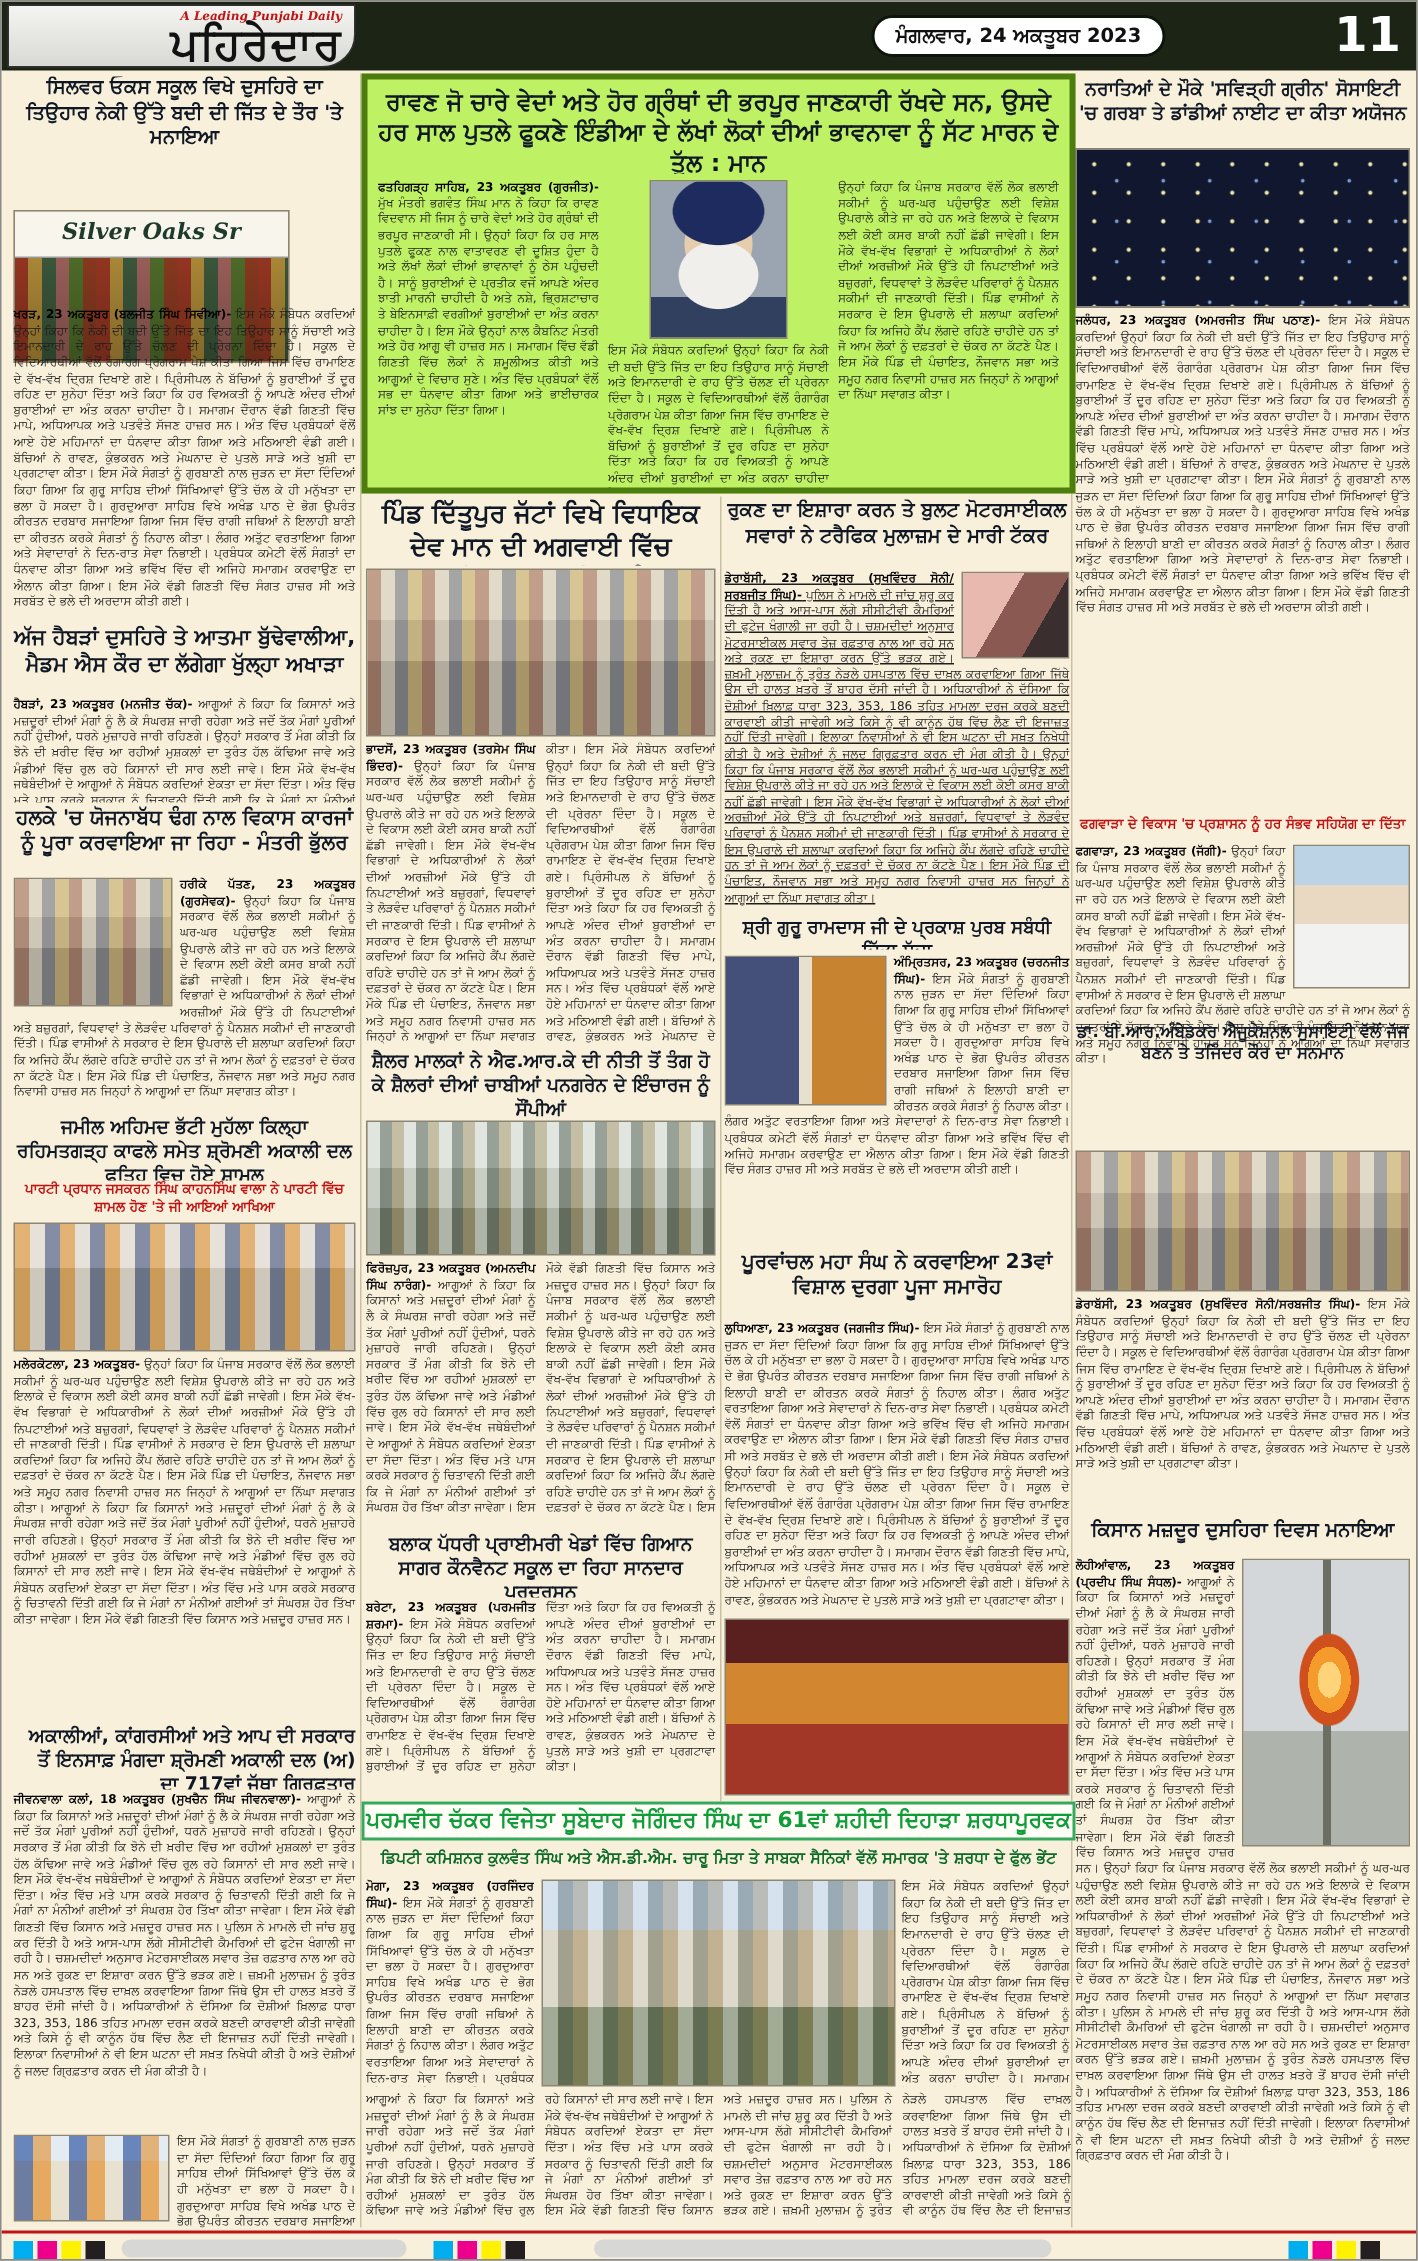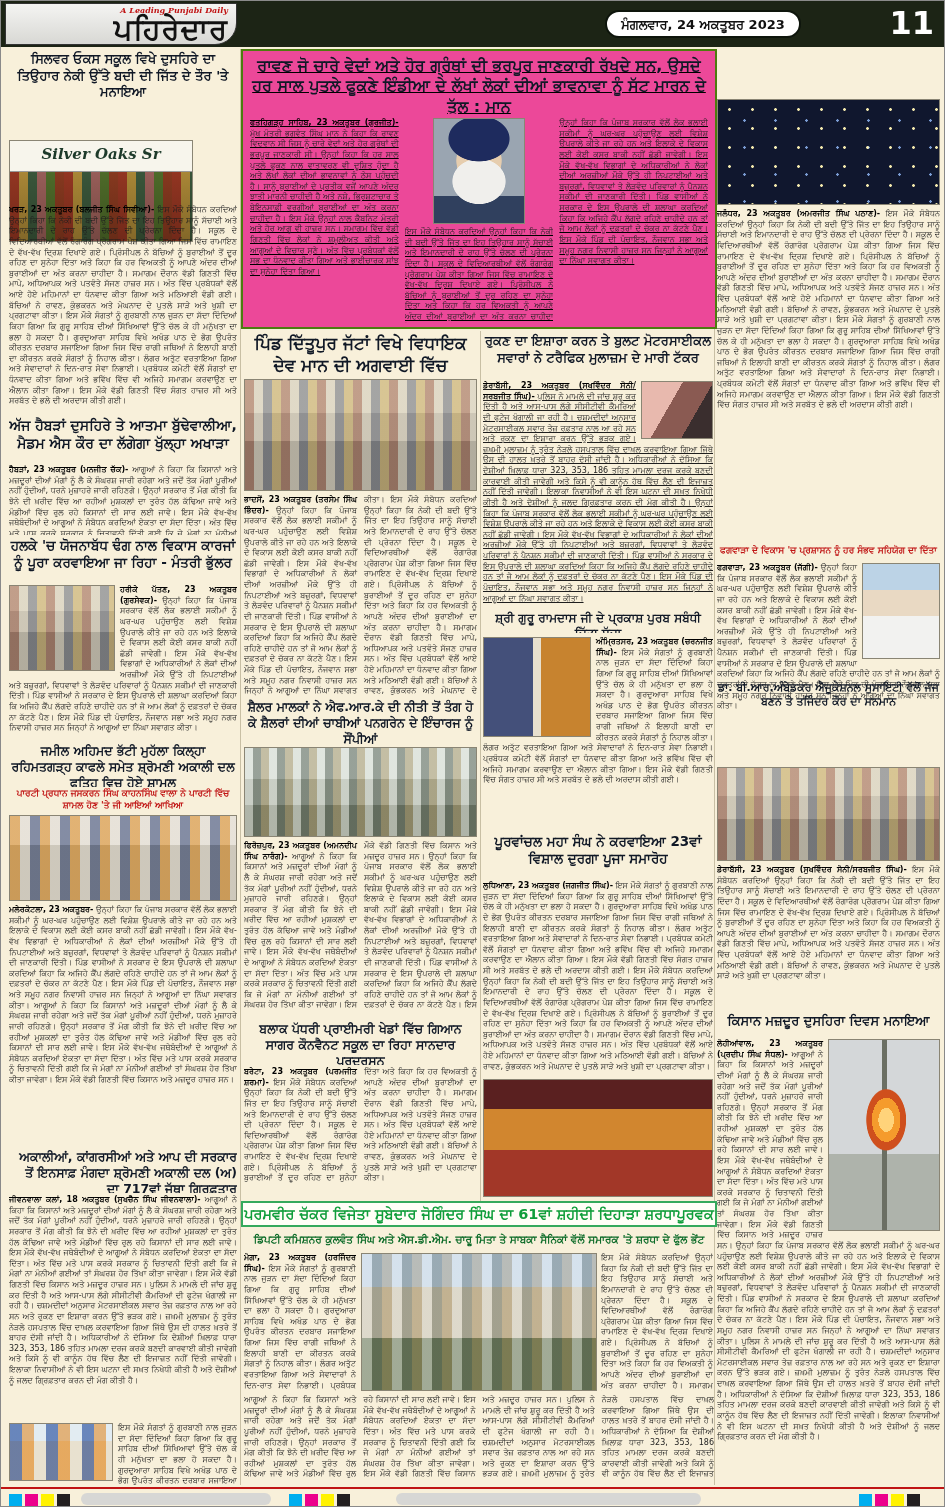--- a/index.html
+++ b/index.html
@@ -18,21 +18,21 @@
   #band{background:#1c2415;}
   #logo-box{background:linear-gradient(180deg,#f4f4f2,#d8d8d4);border-radius:0 0 22px 0;
             border:1px solid #333;}
   #logo-txt{font-weight:bold;font-size:29px;color:#111;letter-spacing:1px;line-height:1;}
   #tagline{color:#c01414;font-style:italic;font-weight:bold;font-size:8px;
            font-family:"DejaVu Serif",serif;}
   #date-pill{background:#fff;border-radius:15px;border:2px solid #0e150c;
              font-weight:bold;font-size:13px;color:#111;text-align:center;line-height:26px;}
   #page-num{color:#fff;font-weight:bold;font-size:32px;text-align:right;line-height:44px;}
   
-  #main-box{border:2px solid #4d7c0f;background:#ec4899;text-decoration:underline;}
+  #main-box{border:4px solid #4d7c0f;background:#bef264;}
   #main-cols{display:flex;gap:6px;}
   #main-cols > div{flex:1;}
   
   .green-h{color:#0f9d3a;border:2px solid #35a95c;background:#fffef7;font-weight:bold;
            text-align:center;overflow:hidden;}
   
   .ph-school{background:#cabc90;}
   .ph-school .banner{height:30%;background:#f7f5ec;border-bottom:1px solid #999;
      font-family:"DejaVu Serif",serif;font-weight:bold;font-style:italic;color:#1d3a2a;
      font-size:15px;text-align:center;line-height:1.8;overflow:hidden;}
@@ -79,21 +79,21 @@
 </head>
 <body>
 
 <div id="page">
 
   <div class="abs" id="band" style="left:0;top:0;width:945px;height:46px;"></div>
   <div class="abs" id="logo-box" style="left:4px;top:2px;width:232px;height:42px;padding:1px 8px;">
     <div id="tagline" style="text-align:right;">A Leading Punjabi Daily</div>
     <div id="logo-txt" style="text-align:right;">ਪਹਿਰੇਦਾਰ</div>
   </div>
-  <div class="abs" id="date-pill" style="left:604px;top:9px;width:196px;height:28px;">ਮੰਗਲਵਾਰ, 24 ਅਕਤੂਬਰ 2023</div>
+  <div class="abs" id="date-pill" style="left:580px;top:9px;width:196px;height:28px;">ਮੰਗਲਵਾਰ, 24 ਅਕਤੂਬਰ 2023</div>
   <div class="abs" id="page-num" style="right:10px;top:0;width:60px;height:46px;">11</div>
 
   <div class="abs vrule" style="left:239px;top:48px;height:1436px;"></div>
   <div class="abs vrule" style="left:479px;top:330px;height:870px;"></div>
   <div class="abs vrule" style="left:713px;top:48px;height:1436px;"></div>
 
   <div class="abs" id="main-box" style="left:240px;top:48px;width:476px;height:280px;padding:5px 7px;">
     <div class="h" style="font-size:16px;height:58px;">ਰਾਵਣ ਜੋ ਚਾਰੇ ਵੇਦਾਂ ਅਤੇ ਹੋਰ ਗ੍ਰੰਥਾਂ ਦੀ ਭਰਪੂਰ ਜਾਣਕਾਰੀ ਰੱਖਦੇ ਸਨ, ਉਸਦੇ ਹਰ ਸਾਲ ਪੁਤਲੇ ਫੂਕਣੇ ਇੰਡੀਆ ਦੇ ਲੱਖਾਂ ਲੋਕਾਂ ਦੀਆਂ ਭਾਵਨਾਵਾ ਨੂੰ ਸੱਟ ਮਾਰਨ ਦੇ ਤੁੱਲ : ਮਾਨ</div>
     <div id="main-cols" style="height:206px;overflow:hidden;margin-top:4px;">
       <div class="body">
@@ -209,20 +209,21 @@
   </div>
   <div class="abs photo ph-paramvir" style="left:360px;top:1252px;width:236px;height:138px;"></div>
   <div class="abs body" style="left:600px;top:1252px;width:112px;height:138px;">
     <span>ਇਸ ਮੌਕੇ ਸੰਬੋਧਨ ਕਰਦਿਆਂ ਉਨ੍ਹਾਂ ਕਿਹਾ ਕਿ ਨੇਕੀ ਦੀ ਬਦੀ ਉੱਤੇ ਜਿੱਤ ਦਾ ਇਹ ਤਿਉਹਾਰ ਸਾਨੂੰ ਸੱਚਾਈ ਅਤੇ ਇਮਾਨਦਾਰੀ ਦੇ ਰਾਹ ਉੱਤੇ ਚੱਲਣ ਦੀ ਪ੍ਰੇਰਨਾ ਦਿੰਦਾ ਹੈ। ਸਕੂਲ ਦੇ ਵਿਦਿਆਰਥੀਆਂ ਵੱਲੋਂ ਰੰਗਾਰੰਗ ਪ੍ਰੋਗਰਾਮ ਪੇਸ਼ ਕੀਤਾ ਗਿਆ ਜਿਸ ਵਿੱਚ ਰਾਮਾਇਣ ਦੇ ਵੱਖ-ਵੱਖ ਦ੍ਰਿਸ਼ ਦਿਖਾਏ ਗਏ। ਪ੍ਰਿੰਸੀਪਲ ਨੇ ਬੱਚਿਆਂ ਨੂੰ ਬੁਰਾਈਆਂ ਤੋਂ ਦੂਰ ਰਹਿਣ ਦਾ ਸੁਨੇਹਾ ਦਿੱਤਾ ਅਤੇ ਕਿਹਾ ਕਿ ਹਰ ਵਿਅਕਤੀ ਨੂੰ ਆਪਣੇ ਅੰਦਰ ਦੀਆਂ ਬੁਰਾਈਆਂ ਦਾ ਅੰਤ ਕਰਨਾ ਚਾਹੀਦਾ ਹੈ। ਸਮਾਗਮ ਦੌਰਾਨ ਵੱਡੀ ਗਿਣਤੀ ਵਿੱਚ ਮਾਪੇ, ਅਧਿਆਪਕ ਅਤੇ ਪਤਵੰਤੇ ਸੱਜਣ ਹਾਜ਼ਰ ਸਨ। ਅੰਤ ਵਿੱਚ ਪ੍ਰਬੰਧਕਾਂ ਵੱਲੋਂ ਆਏ ਹੋਏ ਮਹਿਮਾਨਾਂ ਦਾ ਧੰਨਵਾਦ ਕੀਤਾ ਗਿਆ ਅਤੇ ਮਠਿਆਈ ਵੰਡੀ ਗਈ। ਬੱਚਿਆਂ ਨੇ ਰਾਵਣ, ਕੁੰਭਕਰਨ ਅਤੇ ਮੇਘਨਾਦ ਦੇ ਪੁਤਲੇ ਸਾੜੇ ਅਤੇ ਖੁਸ਼ੀ ਦਾ ਪ੍ਰਗਟਾਵਾ ਕੀਤਾ।</span>
   </div>
   <div class="abs body four-col" style="left:243px;top:1394px;width:470px;height:88px;">
     <span>ਆਗੂਆਂ ਨੇ ਕਿਹਾ ਕਿ ਕਿਸਾਨਾਂ ਅਤੇ ਮਜ਼ਦੂਰਾਂ ਦੀਆਂ ਮੰਗਾਂ ਨੂੰ ਲੈ ਕੇ ਸੰਘਰਸ਼ ਜਾਰੀ ਰਹੇਗਾ ਅਤੇ ਜਦੋਂ ਤੱਕ ਮੰਗਾਂ ਪੂਰੀਆਂ ਨਹੀਂ ਹੁੰਦੀਆਂ, ਧਰਨੇ ਮੁਜ਼ਾਹਰੇ ਜਾਰੀ ਰਹਿਣਗੇ। ਉਨ੍ਹਾਂ ਸਰਕਾਰ ਤੋਂ ਮੰਗ ਕੀਤੀ ਕਿ ਝੋਨੇ ਦੀ ਖ਼ਰੀਦ ਵਿੱਚ ਆ ਰਹੀਆਂ ਮੁਸ਼ਕਲਾਂ ਦਾ ਤੁਰੰਤ ਹੱਲ ਕੱਢਿਆ ਜਾਵੇ ਅਤੇ ਮੰਡੀਆਂ ਵਿੱਚ ਰੁਲ ਰਹੇ ਕਿਸਾਨਾਂ ਦੀ ਸਾਰ ਲਈ ਜਾਵੇ। ਇਸ ਮੌਕੇ ਵੱਖ-ਵੱਖ ਜਥੇਬੰਦੀਆਂ ਦੇ ਆਗੂਆਂ ਨੇ ਸੰਬੋਧਨ ਕਰਦਿਆਂ ਏਕਤਾ ਦਾ ਸੱਦਾ ਦਿੱਤਾ। ਅੰਤ ਵਿੱਚ ਮਤੇ ਪਾਸ ਕਰਕੇ ਸਰਕਾਰ ਨੂੰ ਚਿਤਾਵਨੀ ਦਿੱਤੀ ਗਈ ਕਿ ਜੇ ਮੰਗਾਂ ਨਾ ਮੰਨੀਆਂ ਗਈਆਂ ਤਾਂ ਸੰਘਰਸ਼ ਹੋਰ ਤਿੱਖਾ ਕੀਤਾ ਜਾਵੇਗਾ। ਇਸ ਮੌਕੇ ਵੱਡੀ ਗਿਣਤੀ ਵਿੱਚ ਕਿਸਾਨ ਅਤੇ ਮਜ਼ਦੂਰ ਹਾਜ਼ਰ ਸਨ।</span>
     <span>ਪੁਲਿਸ ਨੇ ਮਾਮਲੇ ਦੀ ਜਾਂਚ ਸ਼ੁਰੂ ਕਰ ਦਿੱਤੀ ਹੈ ਅਤੇ ਆਸ-ਪਾਸ ਲੱਗੇ ਸੀਸੀਟੀਵੀ ਕੈਮਰਿਆਂ ਦੀ ਫੁਟੇਜ ਖੰਗਾਲੀ ਜਾ ਰਹੀ ਹੈ। ਚਸ਼ਮਦੀਦਾਂ ਅਨੁਸਾਰ ਮੋਟਰਸਾਈਕਲ ਸਵਾਰ ਤੇਜ਼ ਰਫ਼ਤਾਰ ਨਾਲ ਆ ਰਹੇ ਸਨ ਅਤੇ ਰੁਕਣ ਦਾ ਇਸ਼ਾਰਾ ਕਰਨ ਉੱਤੇ ਭੜਕ ਗਏ। ਜ਼ਖ਼ਮੀ ਮੁਲਾਜ਼ਮ ਨੂੰ ਤੁਰੰਤ ਨੇੜਲੇ ਹਸਪਤਾਲ ਵਿੱਚ ਦਾਖ਼ਲ ਕਰਵਾਇਆ ਗਿਆ ਜਿੱਥੇ ਉਸ ਦੀ ਹਾਲਤ ਖ਼ਤਰੇ ਤੋਂ ਬਾਹਰ ਦੱਸੀ ਜਾਂਦੀ ਹੈ। ਅਧਿਕਾਰੀਆਂ ਨੇ ਦੱਸਿਆ ਕਿ ਦੋਸ਼ੀਆਂ ਖ਼ਿਲਾਫ਼ ਧਾਰਾ 323, 353, 186 ਤਹਿਤ ਮਾਮਲਾ ਦਰਜ ਕਰਕੇ ਬਣਦੀ ਕਾਰਵਾਈ ਕੀਤੀ ਜਾਵੇਗੀ ਅਤੇ ਕਿਸੇ ਨੂੰ ਵੀ ਕਾਨੂੰਨ ਹੱਥ ਵਿੱਚ ਲੈਣ ਦੀ ਇਜਾਜ਼ਤ ਨਹੀਂ ਦਿੱਤੀ ਜਾਵੇਗੀ। ਇਲਾਕਾ ਨਿਵਾਸੀਆਂ ਨੇ ਵੀ ਇਸ ਘਟਨਾ ਦੀ ਸਖ਼ਤ ਨਿਖੇਧੀ ਕੀਤੀ ਹੈ ਅਤੇ ਦੋਸ਼ੀਆਂ ਨੂੰ ਜਲਦ ਗ੍ਰਿਫ਼ਤਾਰ ਕਰਨ ਦੀ ਮੰਗ ਕੀਤੀ ਹੈ।</span>
   </div>
 
+  <div class="abs h" style="left:716px;top:50px;width:223px;height:46px;font-size:12.5px;">ਨਰਾਤਿਆਂ ਦੇ ਮੌਕੇ 'ਸਵਿੜ੍ਹੀ ਗ੍ਰੀਨ' ਸੋਸਾਇਟੀ 'ਚ ਗਰਬਾ ਤੇ ਡਾਂਡੀਆਂ ਨਾਈਟ ਦਾ ਕੀਤਾ ਅਯੋਜਨ</div>
   <div class="abs photo ph-night" style="left:716px;top:98px;width:223px;height:106px;"></div>
   <div class="abs body" style="left:716px;top:208px;width:223px;height:286px;">
     <span class="byline">ਜਲੰਧਰ, 23 ਅਕਤੂਬਰ (ਅਮਰਜੀਤ ਸਿੰਘ ਪਠਾਣ)-</span>
     <span>ਇਸ ਮੌਕੇ ਸੰਬੋਧਨ ਕਰਦਿਆਂ ਉਨ੍ਹਾਂ ਕਿਹਾ ਕਿ ਨੇਕੀ ਦੀ ਬਦੀ ਉੱਤੇ ਜਿੱਤ ਦਾ ਇਹ ਤਿਉਹਾਰ ਸਾਨੂੰ ਸੱਚਾਈ ਅਤੇ ਇਮਾਨਦਾਰੀ ਦੇ ਰਾਹ ਉੱਤੇ ਚੱਲਣ ਦੀ ਪ੍ਰੇਰਨਾ ਦਿੰਦਾ ਹੈ। ਸਕੂਲ ਦੇ ਵਿਦਿਆਰਥੀਆਂ ਵੱਲੋਂ ਰੰਗਾਰੰਗ ਪ੍ਰੋਗਰਾਮ ਪੇਸ਼ ਕੀਤਾ ਗਿਆ ਜਿਸ ਵਿੱਚ ਰਾਮਾਇਣ ਦੇ ਵੱਖ-ਵੱਖ ਦ੍ਰਿਸ਼ ਦਿਖਾਏ ਗਏ। ਪ੍ਰਿੰਸੀਪਲ ਨੇ ਬੱਚਿਆਂ ਨੂੰ ਬੁਰਾਈਆਂ ਤੋਂ ਦੂਰ ਰਹਿਣ ਦਾ ਸੁਨੇਹਾ ਦਿੱਤਾ ਅਤੇ ਕਿਹਾ ਕਿ ਹਰ ਵਿਅਕਤੀ ਨੂੰ ਆਪਣੇ ਅੰਦਰ ਦੀਆਂ ਬੁਰਾਈਆਂ ਦਾ ਅੰਤ ਕਰਨਾ ਚਾਹੀਦਾ ਹੈ। ਸਮਾਗਮ ਦੌਰਾਨ ਵੱਡੀ ਗਿਣਤੀ ਵਿੱਚ ਮਾਪੇ, ਅਧਿਆਪਕ ਅਤੇ ਪਤਵੰਤੇ ਸੱਜਣ ਹਾਜ਼ਰ ਸਨ। ਅੰਤ ਵਿੱਚ ਪ੍ਰਬੰਧਕਾਂ ਵੱਲੋਂ ਆਏ ਹੋਏ ਮਹਿਮਾਨਾਂ ਦਾ ਧੰਨਵਾਦ ਕੀਤਾ ਗਿਆ ਅਤੇ ਮਠਿਆਈ ਵੰਡੀ ਗਈ। ਬੱਚਿਆਂ ਨੇ ਰਾਵਣ, ਕੁੰਭਕਰਨ ਅਤੇ ਮੇਘਨਾਦ ਦੇ ਪੁਤਲੇ ਸਾੜੇ ਅਤੇ ਖੁਸ਼ੀ ਦਾ ਪ੍ਰਗਟਾਵਾ ਕੀਤਾ।</span>
     <span>ਇਸ ਮੌਕੇ ਸੰਗਤਾਂ ਨੂੰ ਗੁਰਬਾਣੀ ਨਾਲ ਜੁੜਨ ਦਾ ਸੱਦਾ ਦਿੰਦਿਆਂ ਕਿਹਾ ਗਿਆ ਕਿ ਗੁਰੂ ਸਾਹਿਬ ਦੀਆਂ ਸਿੱਖਿਆਵਾਂ ਉੱਤੇ ਚੱਲ ਕੇ ਹੀ ਮਨੁੱਖਤਾ ਦਾ ਭਲਾ ਹੋ ਸਕਦਾ ਹੈ। ਗੁਰਦੁਆਰਾ ਸਾਹਿਬ ਵਿਖੇ ਅਖੰਡ ਪਾਠ ਦੇ ਭੋਗ ਉਪਰੰਤ ਕੀਰਤਨ ਦਰਬਾਰ ਸਜਾਇਆ ਗਿਆ ਜਿਸ ਵਿੱਚ ਰਾਗੀ ਜਥਿਆਂ ਨੇ ਇਲਾਹੀ ਬਾਣੀ ਦਾ ਕੀਰਤਨ ਕਰਕੇ ਸੰਗਤਾਂ ਨੂੰ ਨਿਹਾਲ ਕੀਤਾ। ਲੰਗਰ ਅਤੁੱਟ ਵਰਤਾਇਆ ਗਿਆ ਅਤੇ ਸੇਵਾਦਾਰਾਂ ਨੇ ਦਿਨ-ਰਾਤ ਸੇਵਾ ਨਿਭਾਈ। ਪ੍ਰਬੰਧਕ ਕਮੇਟੀ ਵੱਲੋਂ ਸੰਗਤਾਂ ਦਾ ਧੰਨਵਾਦ ਕੀਤਾ ਗਿਆ ਅਤੇ ਭਵਿੱਖ ਵਿੱਚ ਵੀ ਅਜਿਹੇ ਸਮਾਗਮ ਕਰਵਾਉਣ ਦਾ ਐਲਾਨ ਕੀਤਾ ਗਿਆ। ਇਸ ਮੌਕੇ ਵੱਡੀ ਗਿਣਤੀ ਵਿੱਚ ਸੰਗਤ ਹਾਜ਼ਰ ਸੀ ਅਤੇ ਸਰਬੱਤ ਦੇ ਭਲੇ ਦੀ ਅਰਦਾਸ ਕੀਤੀ ਗਈ।</span>
   </div>
 
   <div class="abs sub-red" style="left:716px;top:541px;width:223px;height:18px;font-size:9px;line-height:17px;">ਫਗਵਾੜਾ ਦੇ ਵਿਕਾਸ 'ਚ ਪ੍ਰਸ਼ਾਸਨ ਨੂੰ ਹਰ ਸੰਭਵ ਸਹਿਯੋਗ ਦਾ ਦਿੱਤਾ ਭਰੋਸਾ</div>
   <div class="abs body" style="left:716px;top:562px;width:223px;height:156px;">
     <span class="photo ph-amit fr" style="display:block;width:78px;height:96px;"></span>

